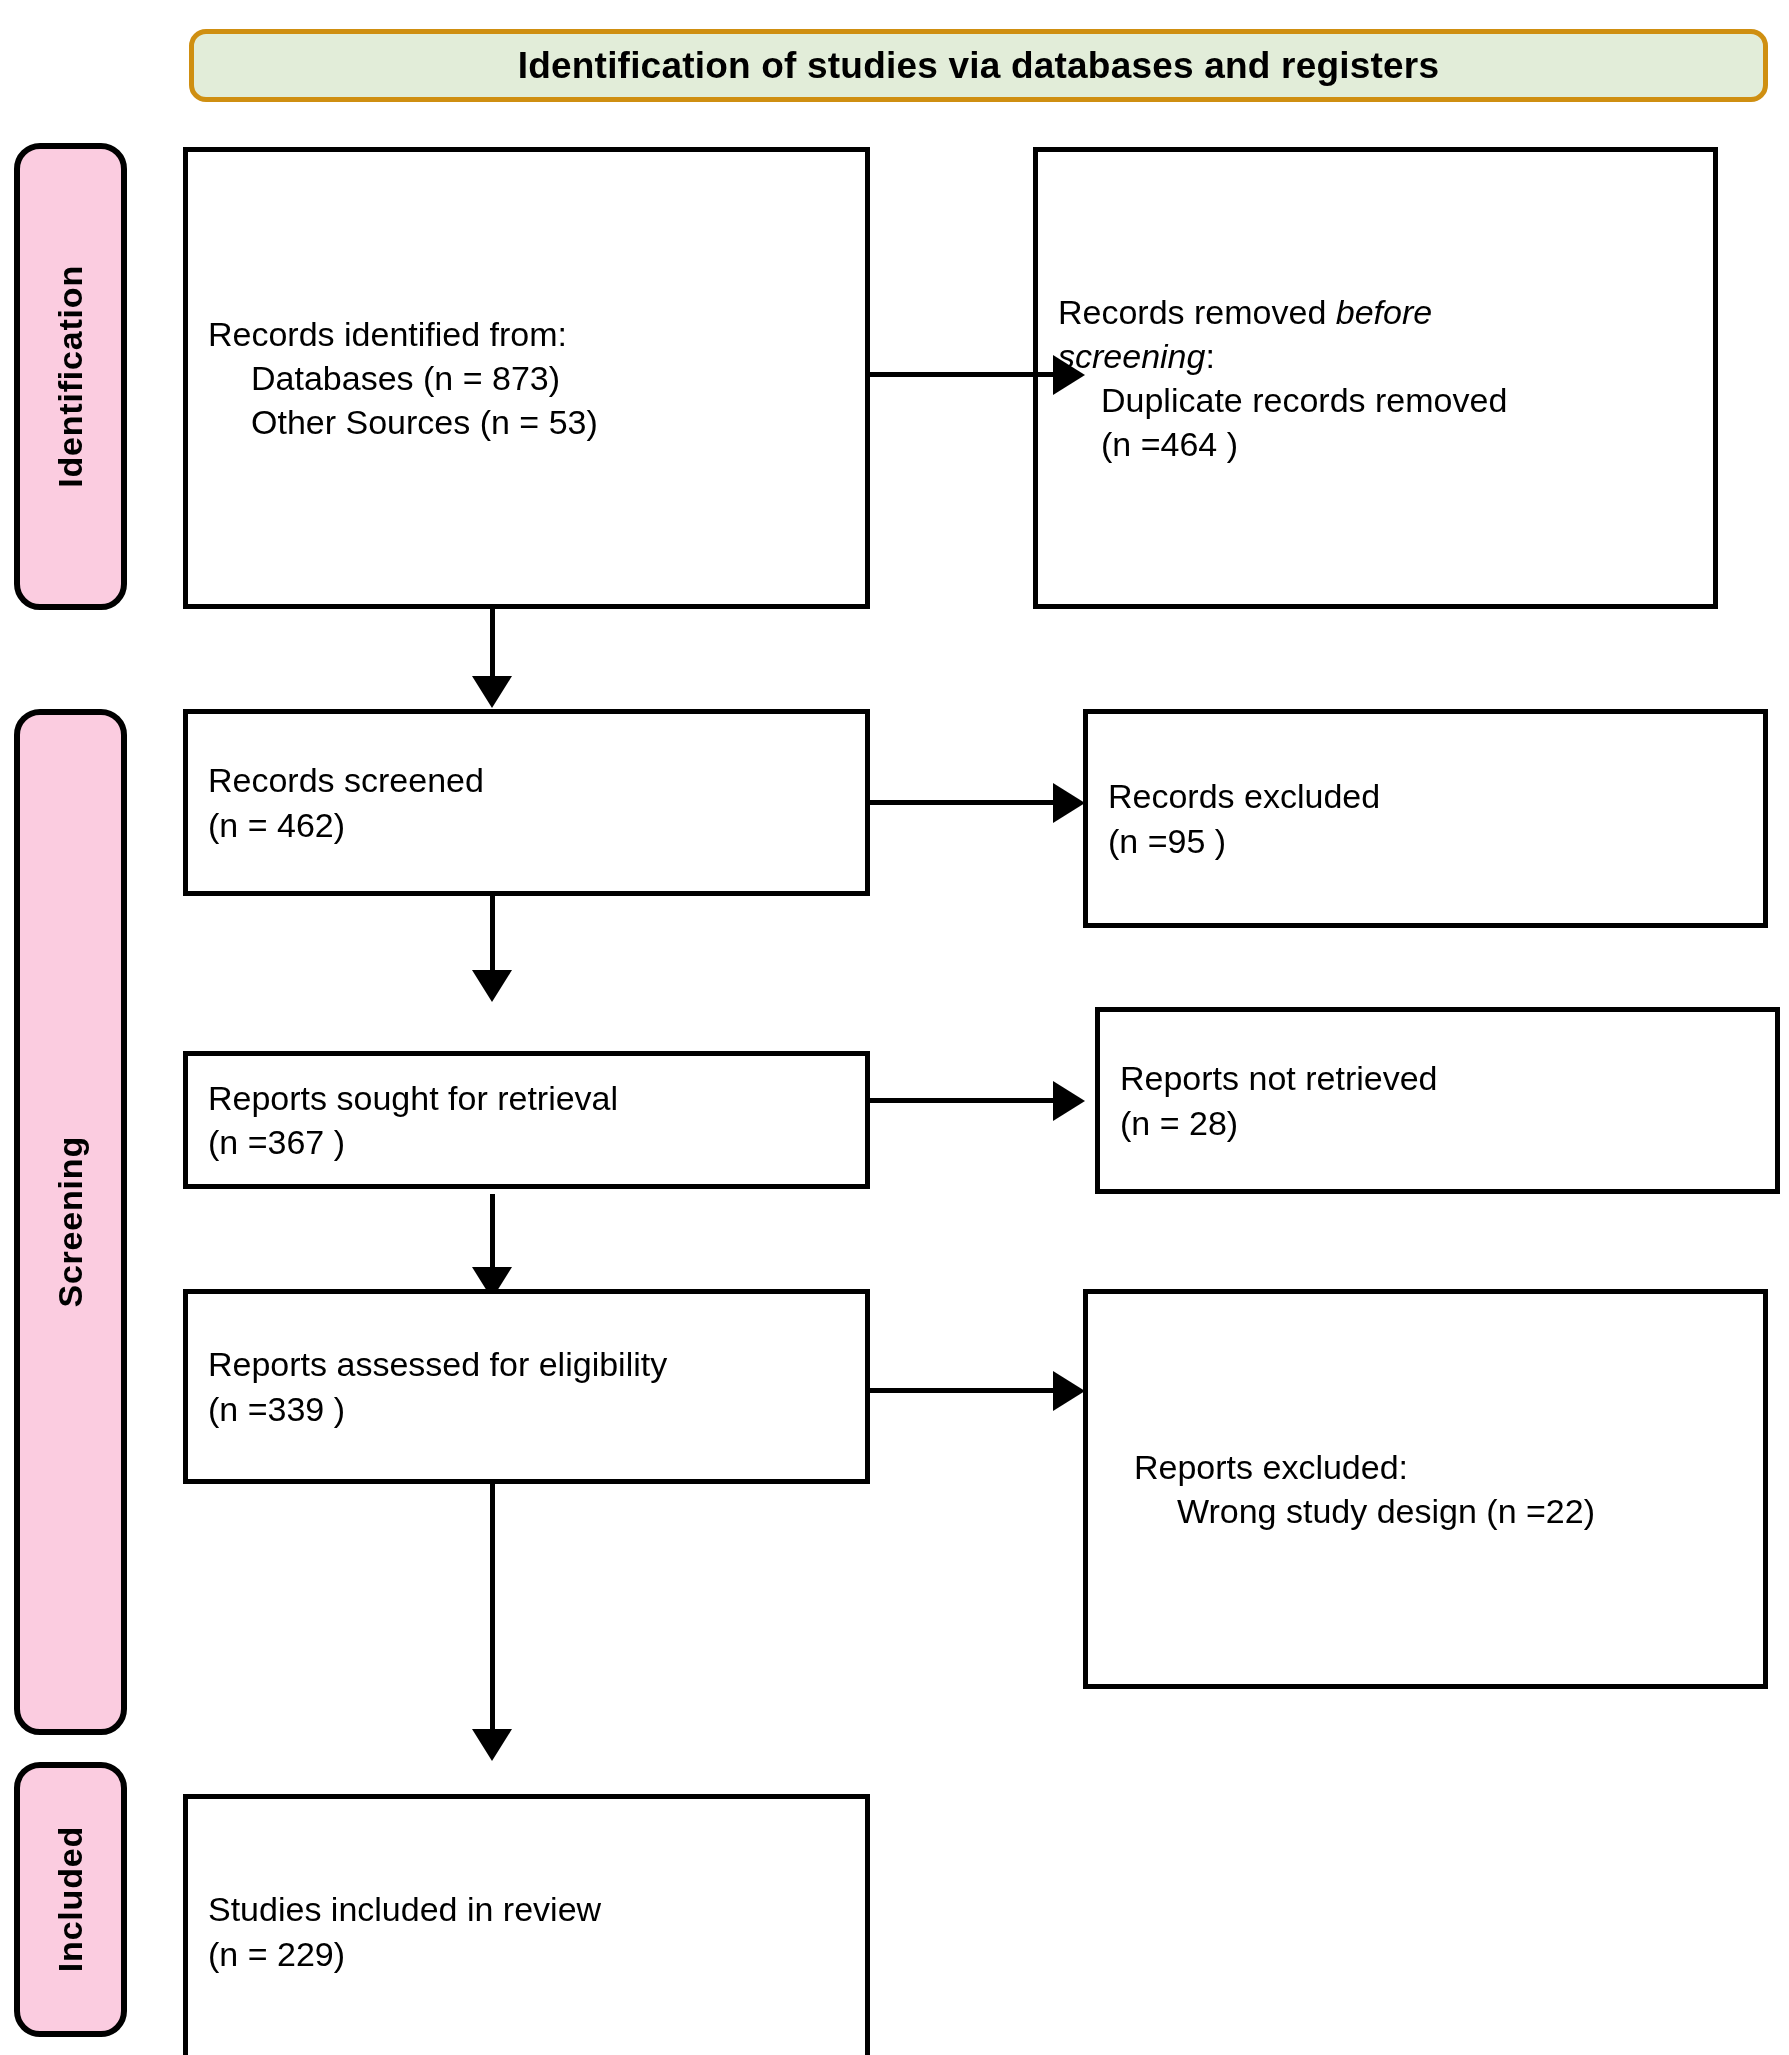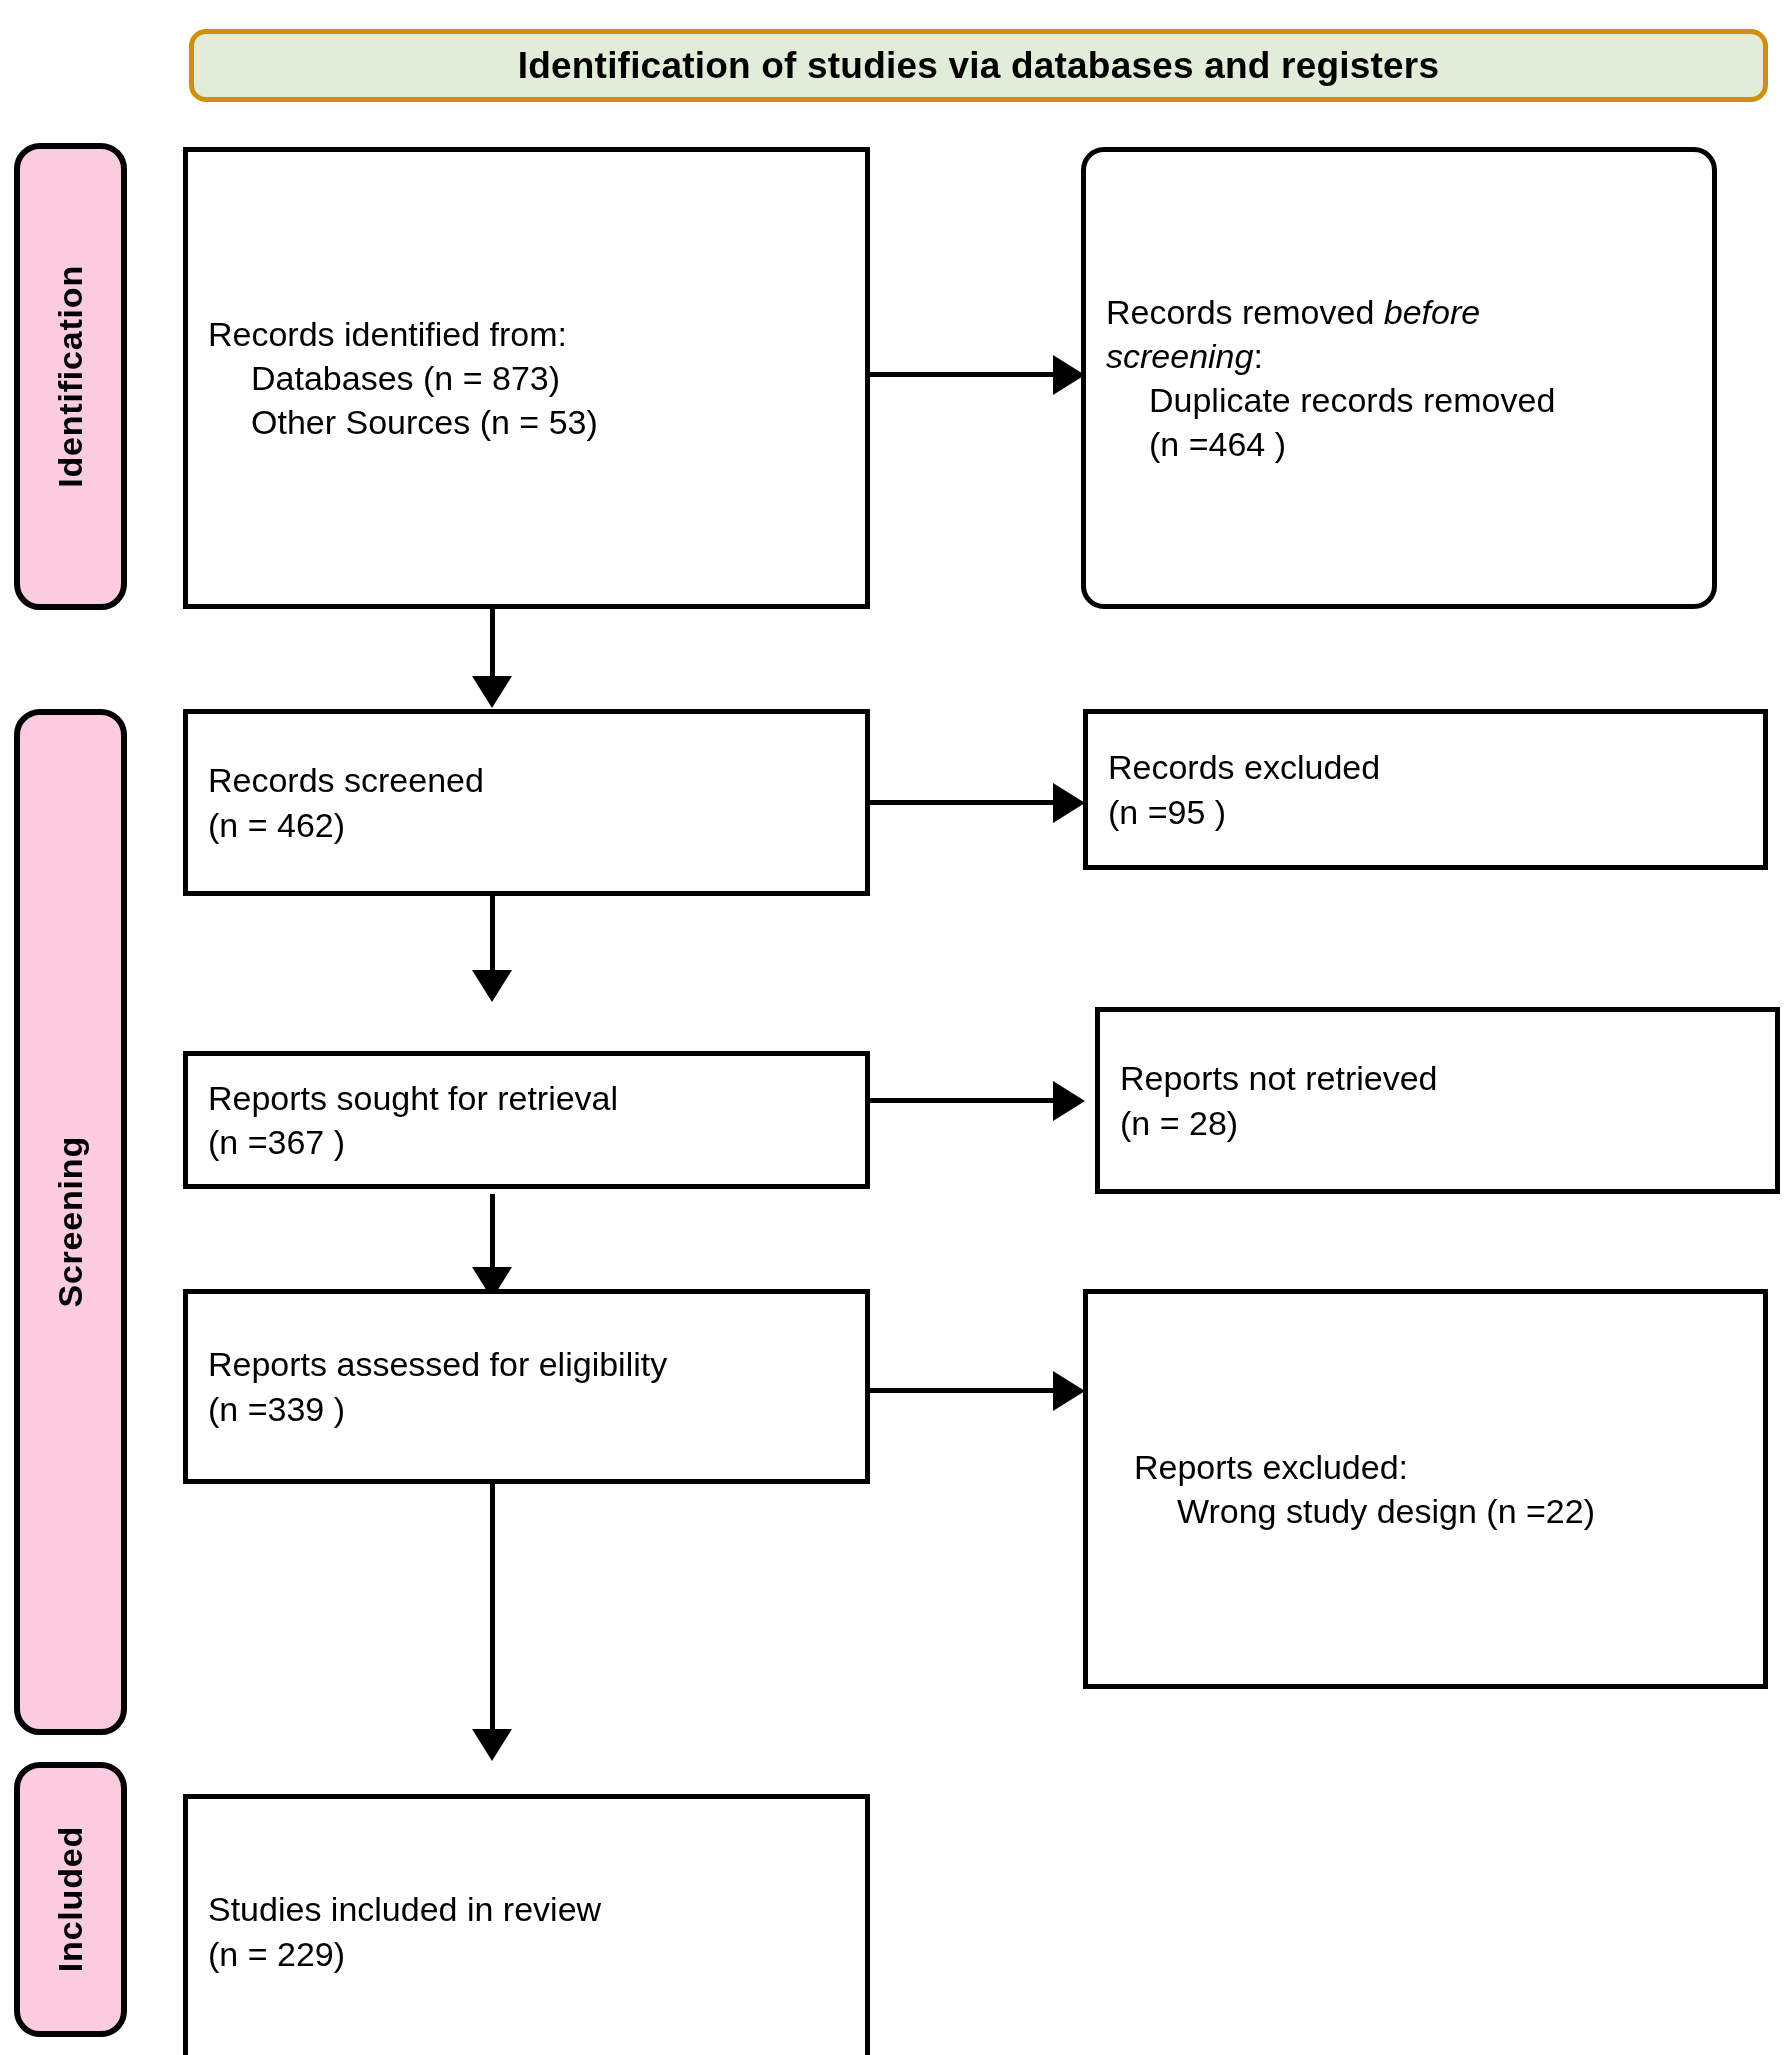--- a/index.html
+++ b/index.html
@@ -135,21 +135,21 @@
   </div>
 
   <div class="box" style="left:183px; top:147px; width:687px; height:462px;justify-content:flex-end;">
     <div class="box-inner">
       <div class="line">Records identified from:</div>
       <div class="line indent">Databases (n = 873)</div>
       <div class="line indent">Other Sources (n = 53)</div>
     </div>
   </div>
 
-  <div class="box" style="left:1081px; top:147px; width:636px; height:462px;border-radius:23px;">
+  <div class="box" style="left:1033px; top:147px; width:685px; height:462px;">
     <div class="box-inner">
       <div class="line"><span>Records removed </span><i>before</i></div>
       <div class="line"><i>screening</i><span>:</span></div>
       <div class="line indent">Duplicate records removed</div>
       <div class="line indent">(n =464 )</div>
     </div>
   </div>
 
   <div class="arrow-h" style="left:870px; top:372px; width:183px;"></div>
   <div class="arrow-h-head" style="left:1053px; top:355px;"></div>
@@ -157,21 +157,21 @@
   <div class="arrow-v" style="left:490px; top:609px; height:70px;"></div>
   <div class="arrow-v-head" style="left:472px; top:676px;"></div>
 
   <div class="box" style="left:183px; top:709px; width:687px; height:187px;">
     <div class="box-inner">
       <div class="line">Records screened</div>
       <div class="line">(n = 462)</div>
     </div>
   </div>
 
-  <div class="box" style="left:1083px; top:709px; width:685px; height:161px;">
+  <div class="box" style="left:1083px; top:709px; width:685px; height:219px;">
     <div class="box-inner">
       <div class="line">Records excluded</div>
       <div class="line">(n =95 )</div>
     </div>
   </div>
 
   <div class="arrow-h" style="left:870px; top:800px; width:183px;"></div>
   <div class="arrow-h-head" style="left:1053px; top:783px;"></div>
 
   <div class="arrow-v" style="left:490px; top:896px; height:76px;"></div>

